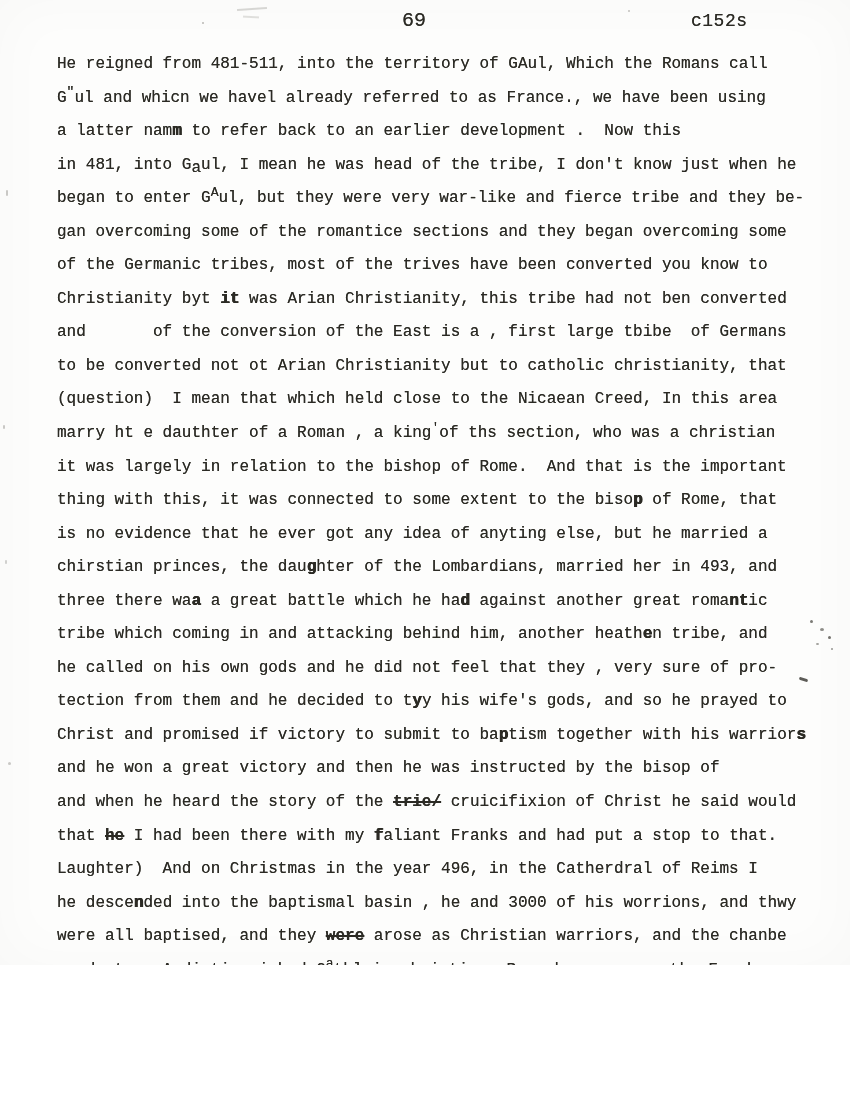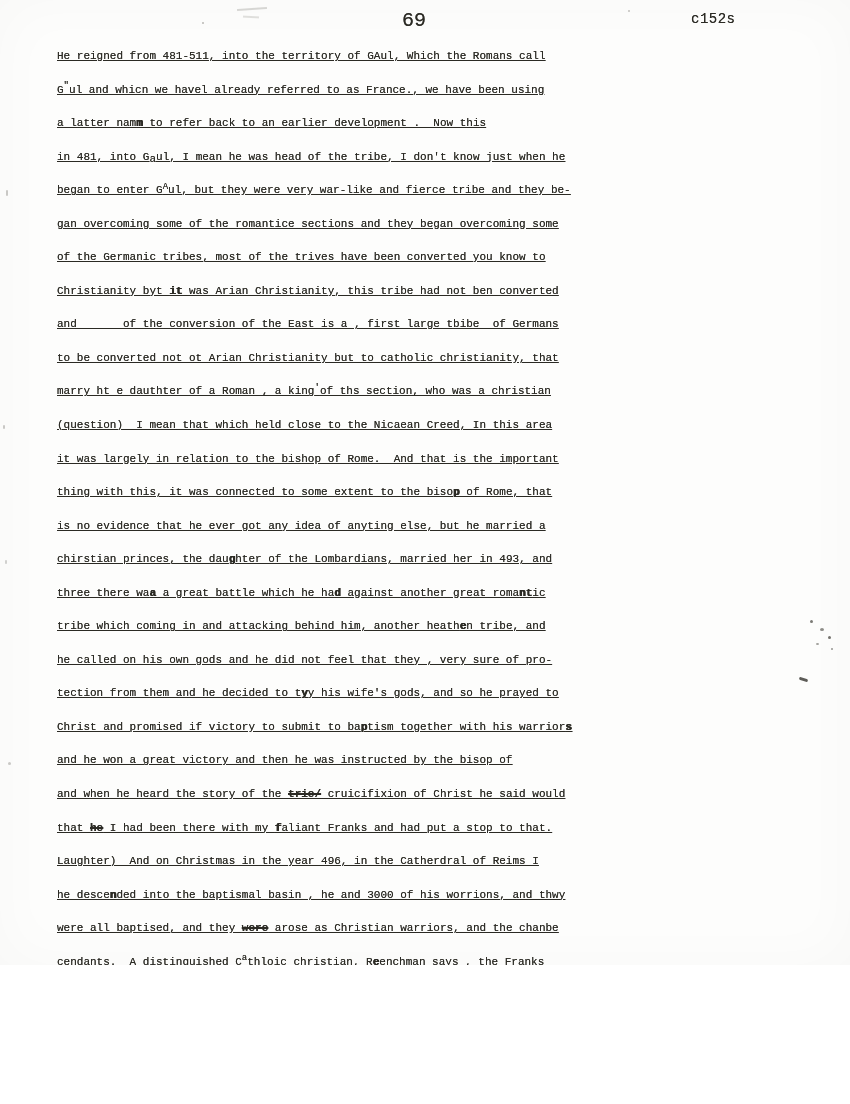--- a/index.html
+++ b/index.html
@@ -7,22 +7,22 @@
     position:relative;
     width:850px;height:965px;
     background:#fdfdfc;
     overflow:hidden;
     font-family:"Liberation Mono","DejaVu Sans Mono",monospace;
     color:#2b2a24;
     text-shadow:0 0 .45px rgba(43,42,36,.8);
     box-shadow:inset 0 0 60px rgba(0,0,0,.025);
   }
   .pageno{position:absolute;left:402px;top:9px;font-size:20px;}
-  .doccode{position:absolute;left:691px;top:11px;font-size:14px;letter-spacing:.5px;}
-  .body-text{position:absolute;left:57px;top:40px;font-size:11px;line-height:33.55px;text-decoration:underline;}
+  .doccode{position:absolute;left:691px;top:11px;font-size:18px;letter-spacing:.5px;}
+  .body-text{position:absolute;left:57px;top:48px;font-size:16px;line-height:33.55px;}
   .line{white-space:pre;height:33.55px;}
   .sup{position:relative;top:-0.48em;font-size:.82em;}
   .sub{position:relative;top:0.18em;}
   .ot{font-weight:bold;text-shadow:.6px 0 currentColor, 0 0 .5px currentColor;}
   .strike{font-weight:bold;text-decoration:line-through;text-decoration-thickness:1.6px;}
   
   .art{position:absolute;pointer-events:none;}
   .pencil1{left:237px;top:8px;width:30px;height:2px;background:#b3b2ae;opacity:.5;transform:rotate(-4deg);filter:blur(.6px);}
   .pencil2{left:243px;top:16px;width:16px;height:2px;background:#bdbcb8;opacity:.45;transform:rotate(3deg);filter:blur(.6px);}
   .speck{background:#55534b;border-radius:50%;}
@@ -60,22 +60,22 @@
       <div class="line">He reigned from 481-511, into the territory of GAul, Which the Romans call</div>
       <div class="line">G<span class="sup">"</span>ul and whicn we havel already referred to as France., we have been using</div>
       <div class="line">a latter nam<span class="ot">m</span> to refer back to an earlier development .  Now this</div>
       <div class="line">in 481, into G<span class="sub">a</span>ul, I mean he was head of the tribe, I don't know just when he</div>
       <div class="line">began to enter G<span class="sup">A</span>ul, but they were very war-like and fierce tribe and they be-</div>
       <div class="line">gan overcoming some of the romantice sections and they began overcoming some</div>
       <div class="line">of the Germanic tribes, most of the trives have been converted you know to</div>
       <div class="line">Christianity byt <span class="ot">it</span> was Arian Christianity, this tribe had not ben converted</div>
       <div class="line">and       of the conversion of the East is a , first large tbibe  of Germans</div>
       <div class="line">to be converted not ot Arian Christianity but to catholic christianity, that</div>
+      <div class="line">(question)  I mean that which held close to the Nicaean Creed, In this area</div>
       <div class="line">marry ht e dauthter of a Roman , a king<span class="sup">'</span>of ths section, who was a christian</div>
-      <div class="line">(question)  I mean that which held close to the Nicaean Creed, In this area</div>
       <div class="line">it was largely in relation to the bishop of Rome.  And that is the important</div>
       <div class="line">thing with this, it was connected to some extent to the biso<span class="ot">p</span> of Rome, that</div>
       <div class="line">is no evidence that he ever got any idea of anyting else, but he married a</div>
       <div class="line">chirstian princes, the dau<span class="ot">g</span>hter of the Lombardians, married her in 493, and</div>
       <div class="line">three there wa<span class="ot">a</span> a great battle which he ha<span class="ot">d</span> against another great roma<span class="ot">nt</span>ic</div>
       <div class="line">tribe which coming in and attacking behind him, another heath<span class="ot">e</span>n tribe, and</div>
       <div class="line">he called on his own gods and he did not feel that they , very sure of pro-</div>
       <div class="line">tection from them and he decided to t<span class="ot">y</span>y his wife's gods, and so he prayed to</div>
       <div class="line">Christ and promised if victory to submit to ba<span class="ot">p</span>tism together with his warrior<span class="ot">s</span></div>
       <div class="line">and he won a great victory and then he was instructed by the bisop of</div>

